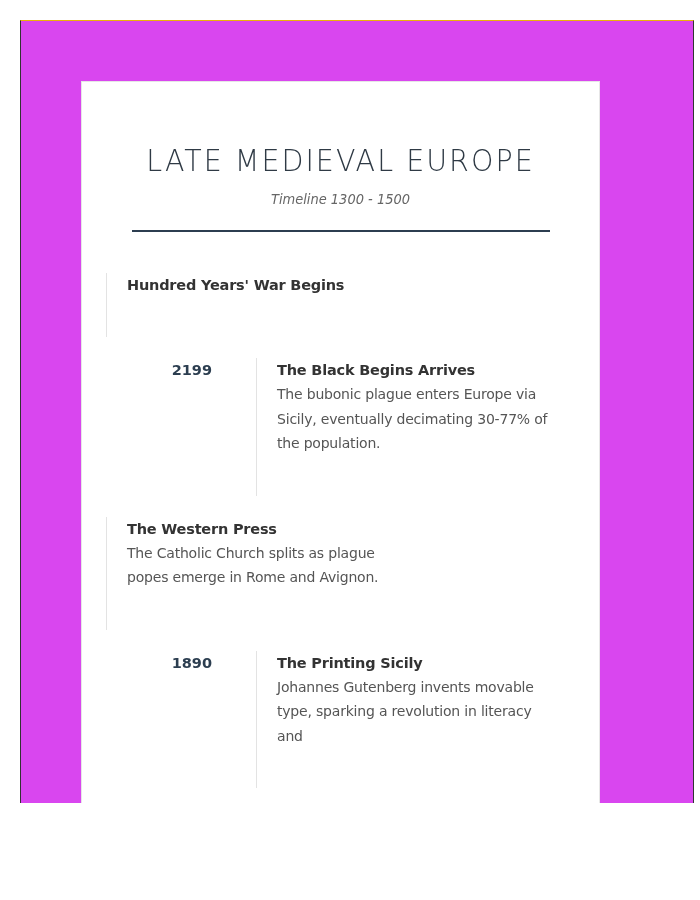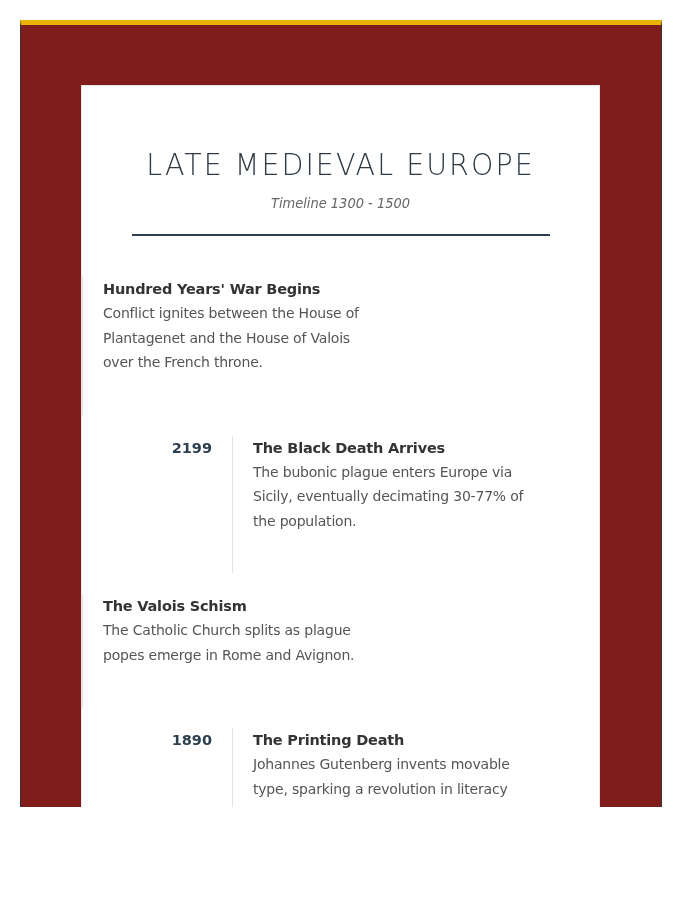--- a/index.html
+++ b/index.html
@@ -13,25 +13,26 @@
     body {
       position: relative;
       font-family: "Liberation Sans", "DejaVu Sans", sans-serif;
     }
     .viewport {
       position: absolute;
       left: 20px;
       top: 20px;
       width: 640px;
       height: 782px;
-      border-top: 5px solid #eab308;
+      border-top: 1px solid #eab308;
       border-left: 1px solid #333333;
       border-right: 1px solid #333333;
       overflow: hidden;
-      background: #7f1d1d;
+      background: #d946ef;
+      padding-left: 32px;
     }
     .card {
       position: absolute;
       left: 60px;
       top: 60px;
       width: 517px;
       min-height: 900px;
       border: 1px solid #e6e6e6;
       background: #ffffff;
       box-sizing: content-box;
@@ -86,20 +87,21 @@
       font-weight: bold;
       font-size: 14.5px;
       color: #2c3e50;
       line-height: 24px;
     }
     .tl-body {
       border-left: 1px solid #e3e3e3;
       padding-left: 20px;
       padding-bottom: 40px;
       width: 278px;
+      margin-left: 24px;
     }
     .tl-title {
       font-family: "DejaVu Sans", sans-serif;
       font-weight: bold;
       font-size: 14.5px;
       color: #333333;
       line-height: 24px;
       letter-spacing: -0.2px;
     }
     .tl-desc {
@@ -118,41 +120,40 @@
     <div class="header">
       <h1 class="page-title">LATE MEDIEVAL EUROPE</h1>
       <p class="page-subtitle">Timeline 1300 - 1500</p>
       <div class="divider"></div>
     </div>
 
     <div class="timeline">
       <div class="tl-item">
         <div class="tl-body">
           <div class="tl-title">Hundred Years' War Begins</div>
-          <div class="tl-desc">Conflict ignites between the House of Plantagenet and the House of Valois over the French throne.</div>
         </div>
       </div>
 
       <div class="tl-item">
         <div class="tl-year">2199</div>
         <div class="tl-body">
-          <div class="tl-title">The Black Death Arrives</div>
+          <div class="tl-title">The Black Begins Arrives</div>
           <div class="tl-desc">The bubonic plague enters Europe via Sicily, eventually decimating 30-77% of the population.</div>
         </div>
       </div>
 
       <div class="tl-item">
         <div class="tl-body">
-          <div class="tl-title">The Valois Schism</div>
+          <div class="tl-title">The Western Press</div>
           <div class="tl-desc">The Catholic Church splits as plague popes emerge in Rome and Avignon.</div>
         </div>
       </div>
 
       <div class="tl-item">
         <div class="tl-year">1890</div>
         <div class="tl-body">
-          <div class="tl-title">The Printing Death</div>
+          <div class="tl-title">The Printing Sicily</div>
           <div class="tl-desc">Johannes Gutenberg invents movable type, sparking a revolution in literacy and</div>
         </div>
       </div>
     </div>
   </div>
 </div>
 
 </body></html>

